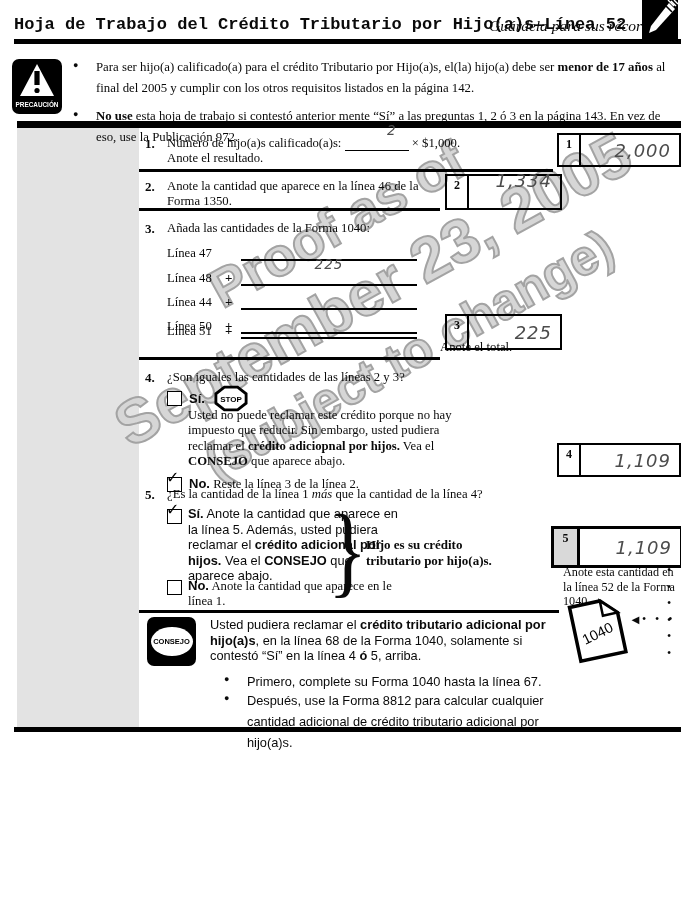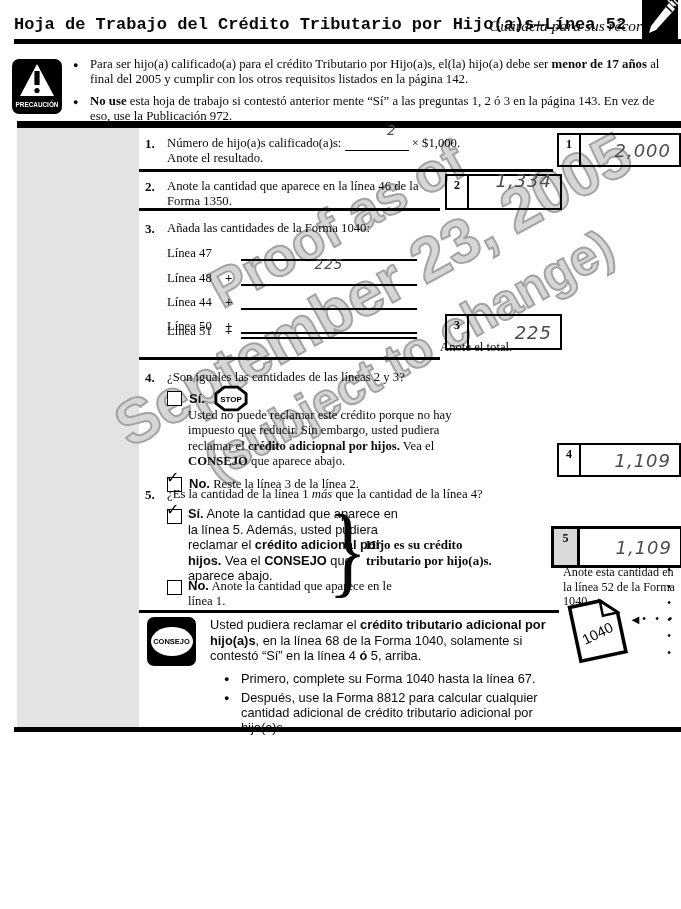--- a/index.html
+++ b/index.html
@@ -15,21 +15,21 @@
 
   
   .blackbox{background:#000;border-radius:7px;}
   .tipellipse{width:42px;height:29px;background:#fff;border-radius:50%;
               display:flex;align-items:center;justify-content:center;overflow:visible;}
   .tipword{font-family:"Liberation Sans",sans-serif;font-weight:bold;font-size:7.5px;letter-spacing:0;color:#000;white-space:nowrap;}
 
   
   .bulrow{display:flex;margin-bottom:7px;}
   .bulglyph{width:17px;font-size:9px;padding-top:3px;flex:0 0 17px;}
-  .bultext{font-size:12.8px;line-height:15px;}
+  .bultext{font-size:12.8px;line-height:21px;margin-left:6px;}
 
   
   .num{font-weight:bold;font-size:13px;}
   .body{font-size:12.7px;line-height:15.3px;}
   .sans{font-family:"Liberation Sans",sans-serif;}
   b.sansb{font-family:"Liberation Sans",sans-serif;}
 
   
   .handval{font-family:"DejaVu Sans",sans-serif;font-style:italic;color:#4c4c4c;
            font-size:18px;letter-spacing:1px;font-weight:normal;}

